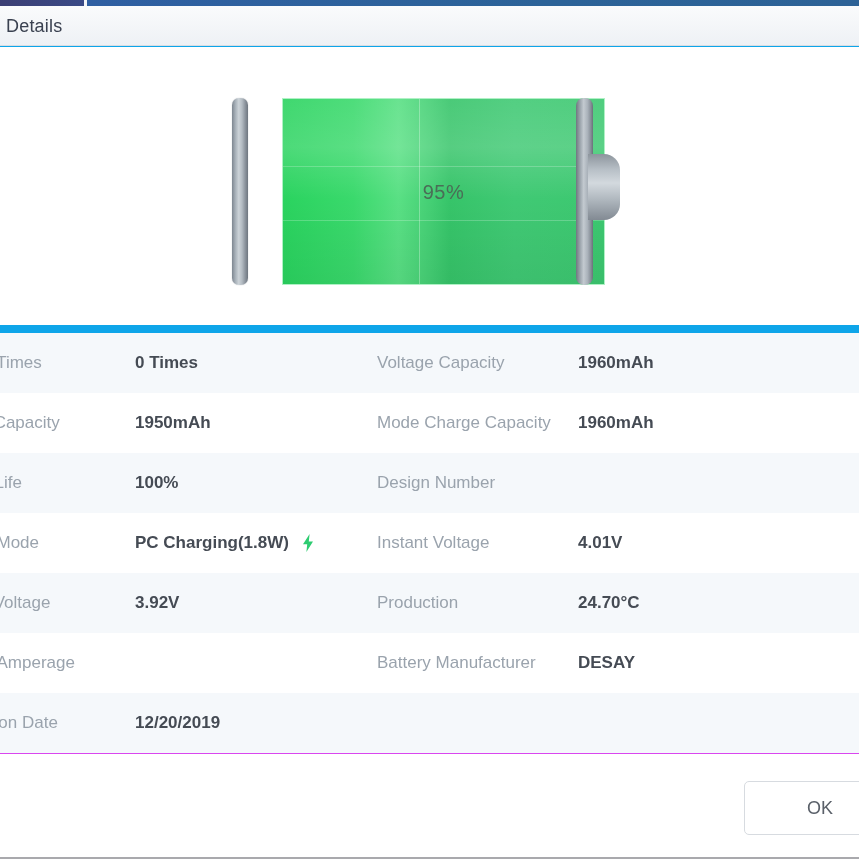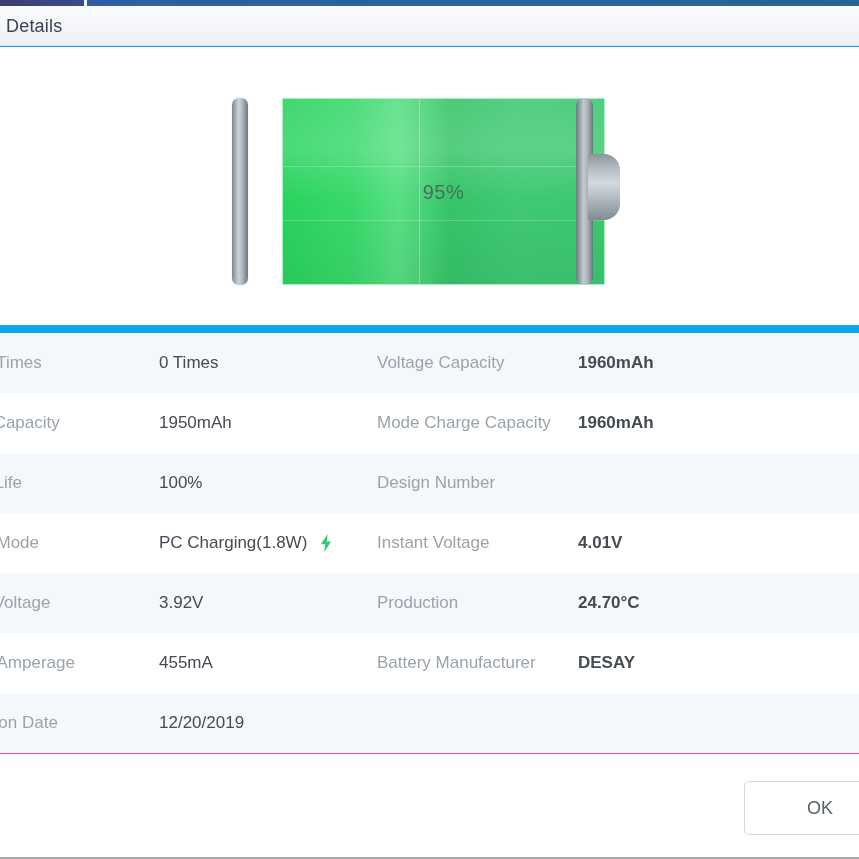--- a/index.html
+++ b/index.html
@@ -198,21 +198,21 @@
     font-size: 17px;
   }
   .value {
     color: #454b54;
     font-size: 17px;
     display: flex;
     align-items: center;
   }
   
   .c1-label { left: -64px; }
-  .c1-value { left: 159px; }
+  .c1-value { left: 135px; font-weight: bold; }
   .c2-label { left: 377px; }
   .c2-value { left: 578px; font-weight: bold; }
 
   .bolt {
     display: inline-block;
     margin-left: 12px;
     width: 14px;
     height: 18px;
     line-height: 1;
   }
@@ -307,21 +307,20 @@
         <div class="cell c2-value value">4.01V</div>
       </div>
       <div class="row shaded">
         <div class="cell c1-label label">Design Voltage</div>
         <div class="cell c1-value value">3.92V</div>
         <div class="cell c2-label label">Production</div>
         <div class="cell c2-value value">24.70°C</div>
       </div>
       <div class="row plain">
         <div class="cell c1-label label">Current Amperage</div>
-        <div class="cell c1-value value">455mA</div>
         <div class="cell c2-label label">Battery Manufacturer</div>
         <div class="cell c2-value value">DESAY</div>
       </div>
       <div class="row shaded">
         <div class="cell c1-label label">Production Date</div>
         <div class="cell c1-value value">12/20/2019</div>
       </div>
     </div>
 
   <div class="footer">

